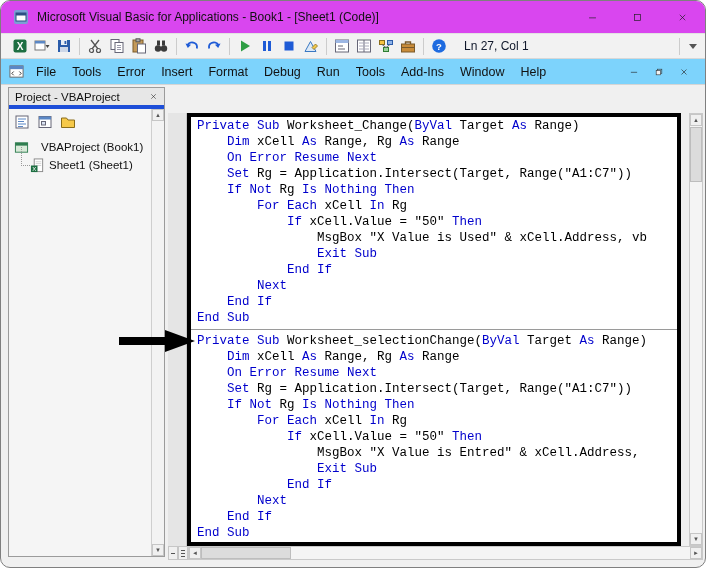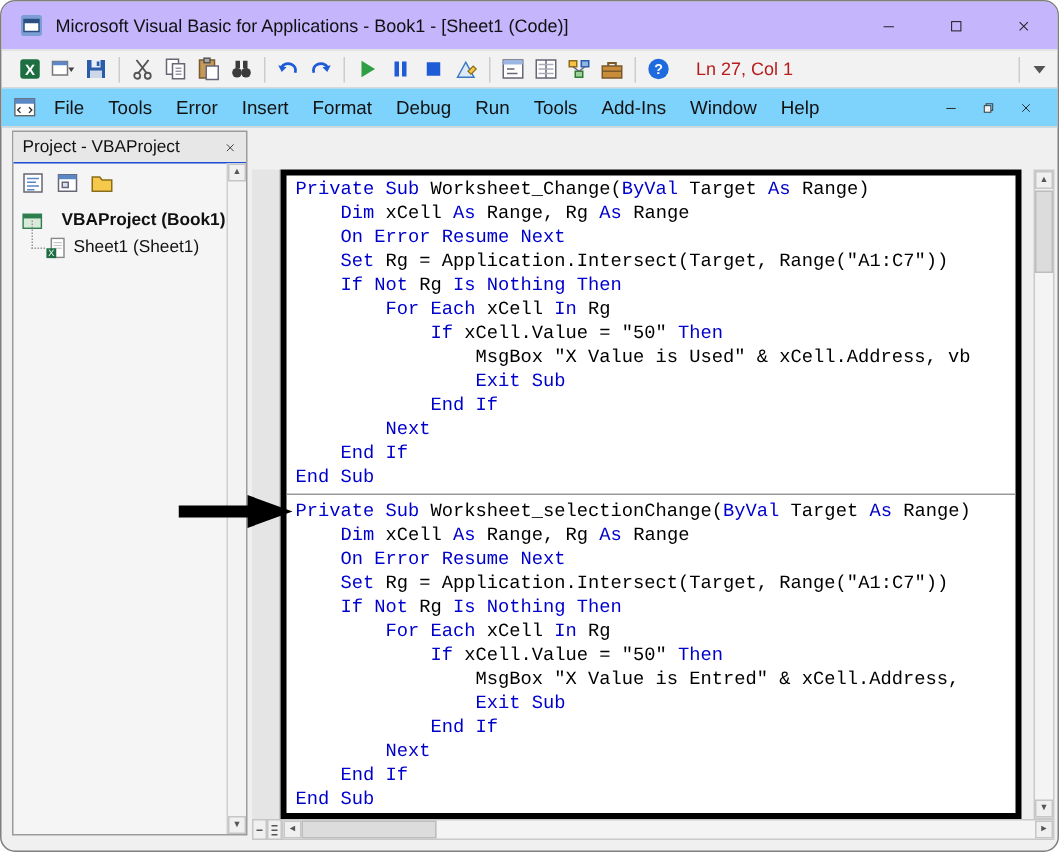--- a/index.html
+++ b/index.html
@@ -1,68 +1,68 @@
 <!DOCTYPE html>
 <html style="--kw: #0000cc; --arrow: #000000;"><head>
 <meta charset="utf-8">
 <style>
   * { box-sizing: border-box; margin: 0; padding: 0; }
   html,body { width:708px; height:570px; background:#fff; font-family:"Liberation Sans",sans-serif; }
   .window { position:absolute; left:0; top:0; width:706px; height:568px; border:1px solid #7f7f7f;
             border-radius:10px; background:#f0f0f0; overflow:hidden; }
 
   
-  .titlebar { display:flex; align-items:center; height:32px; background:#c4b5fd; padding-left:12px; }
+  .titlebar { display:flex; align-items:center; height:32px; background:#d946ef; padding-left:12px; }
   .app-icon svg { width:16px; height:16px; display:block; }
   .title-text { font-size:12px; color:#111; margin-left:8px; white-space:nowrap; }
   .caption-buttons { margin-left:auto; display:flex; height:100%; }
   .cap-btn { width:45px; display:flex; align-items:center; justify-content:center; }
   .cap-btn svg { width:11px; height:11px; }
 
   
   .toolbar { display:flex; align-items:center; height:26px; background:#f2f2f2;
              border-top:1px solid #e2e2e2; border-bottom:1px solid #d8d8d8; padding:0 8px; }
   .tb-icons { display:flex; align-items:center; }
   .tbi { width:20px; height:20px; display:inline-flex; align-items:center; justify-content:center;
          margin:0 1px; border-radius:3px; }
   .tbi svg { width:16px; height:16px; }
   .tsep { width:1px; height:17px; background:#cccccc; margin:0 4px; display:inline-block; }
-  .toolbar-status { font-size:12px; color:#b91c1c; margin-left:14px; white-space:nowrap; }
+  .toolbar-status { font-size:12px; color:#0f172a; margin-left:14px; white-space:nowrap; }
   .toolbar-end { margin-left:auto; display:flex; align-items:center; gap:5px; }
   .overflow-chevron { width:0; height:0; border-left:4px solid transparent; border-right:4px solid transparent;
                       border-top:5px solid #555; }
 
   
   .menubar { display:flex; align-items:center; height:26px; background:#7dd3fc;
              border-bottom:1px solid #d5d5d5; padding:0 6px; font-size:12.5px; color:#111; }
   .mdi-icon svg { width:15px; height:15px; display:block; margin:0 4px 0 2px; }
   .menu-items { display:flex; }
   .menu-item { padding:3px 8px; white-space:nowrap; }
   .mdi-controls { margin-left:auto; display:flex; gap:3px; padding-right:4px; }
   .mdi-btn { width:22px; height:18px; display:flex; align-items:center; justify-content:center; }
   .mdi-btn svg { width:10px; height:10px; }
 
   
   .project-panel { position:absolute; left:7px; top:86px; width:157px; height:470px;
                    background:#f5f5f5; border:1px solid #9b9b9b; }
   .panel-header { height:21px; display:flex; align-items:center; background:#e7e7e7;
-                  border-bottom:1px solid #1d4ed8; padding:0 3px 0 6px; font-size:11.5px; color:#111; }
+                  border-bottom:4px solid #1d4ed8; padding:0 3px 0 6px; font-size:11.5px; color:#111; }
   .panel-close { margin-left:auto; width:16px; height:16px; display:flex; align-items:center; justify-content:center; }
   .panel-close svg { width:9px; height:9px; }
   .panel-toolbar { position:absolute; left:3px; top:23px; height:22px; display:flex; gap:3px; align-items:center; }
   .ptbi { width:20px; height:20px; display:flex; align-items:center; justify-content:center; }
   .ptbi svg { width:16px; height:16px; }
   .panel-scrollbar { position:absolute; top:21px; right:0; bottom:0; width:13px;
                      background:#f3f3f3; border-left:1px solid #cfcfcf; }
   .panel-scrollbar .up { position:absolute; top:0; left:0; right:0; }
   .panel-scrollbar .down { position:absolute; bottom:0; left:0; right:0; }
   .tree { position:absolute; left:3px; top:50px; right:14px; bottom:3px; overflow:hidden; font-size:11.5px; color:#111; }
   .tree-row { display:flex; align-items:center; height:18px; gap:4px; position:relative; white-space:nowrap; }
   .tree-row.lvl0 { padding-left:2px; }
-  .tree-row.bold { font-weight:bold;gap:12px; }
+  .tree-row.bold { font-weight:normal;gap:12px; }
   .tree-row.lvl1 { padding-left:18px; }
   .tree-row.lvl1::before { content:""; position:absolute; left:9px; top:-9px; width:8px; height:18px;
                            border-left:1px dotted #999; border-bottom:1px dotted #999; }
   .tree-icon svg { width:15px; height:15px; display:block; }
 
   
   .code-pane { position:absolute; left:167px; top:86px; width:535px; height:474px; background:#f0f0f0; }
   .combo-row { position:absolute; left:6px; top:2px; right:4px; height:21px; display:flex; gap:8px; }
   .combo { flex:1; background:#fff; border:1px solid #8a8a8a; display:flex; align-items:center;
            padding:0 7px; font-size:12px; color:#111; }

